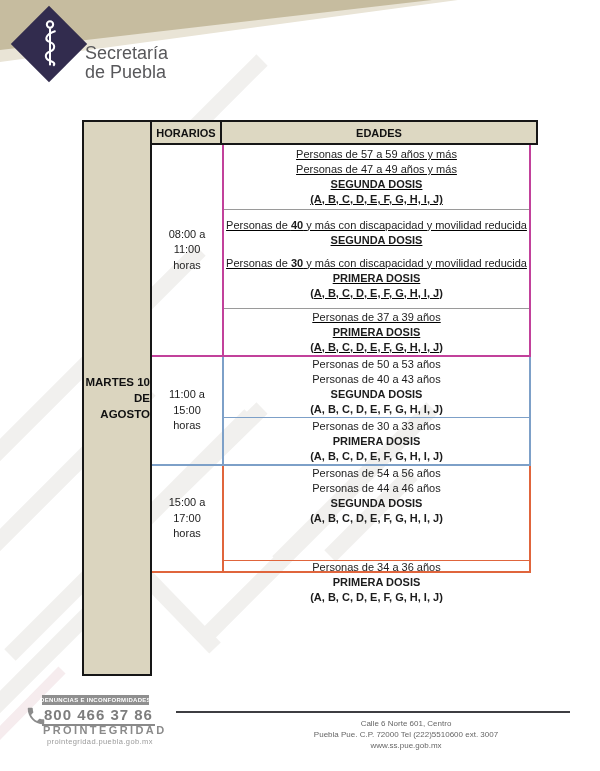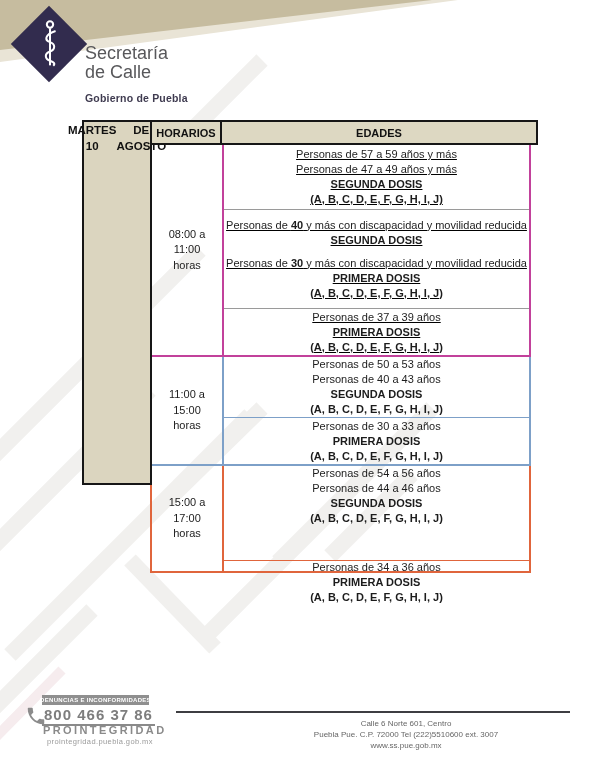--- a/index.html
+++ b/index.html
@@ -11,23 +11,23 @@
   .band{position:absolute;left:0;top:0;z-index:2;}
   
   .diamond{position:absolute;left:22px;top:17px;width:54px;height:54px;background:#322c4e;
            transform:rotate(45deg);z-index:3;}
   .staff{position:absolute;left:37px;top:18px;z-index:4;}
   .brand{position:absolute;left:85px;top:44px;z-index:3;color:#58585b;
          font-size:18px;line-height:19px;font-weight:400;}
   .gov{margin-top:7px;font-size:10.5px;font-weight:bold;color:#3f3b50;letter-spacing:.2px;}
   
   .table{position:absolute;left:82px;top:120px;width:456px;height:453px;z-index:5;}
-  .daycol{position:absolute;left:0;top:0;width:70px;height:365px;background:#dbd5bf;
+  .daycol{position:absolute;left:0;top:0;width:70px;height:556px;background:#dbd5bf;
           border:2px solid #161616;box-sizing:border-box;z-index:40;
-          display:flex;flex-direction:row;justify-content:center;text-align:center;
+          display:flex;flex-direction:column;justify-content:center;text-align:right;
           font-weight:bold;font-size:11.5px;line-height:16px;color:#111;}
   .hcell{position:absolute;top:0;height:25px;background:#ddd8c2;border:2px solid #161616;
          box-sizing:border-box;z-index:45;display:flex;align-items:center;justify-content:center;
          font-weight:bold;font-size:11px;color:#111;}
   #hH{left:68px;width:72px;}
   #hE{left:138px;width:318px;}
   .g{position:absolute;left:68px;width:381px;box-sizing:border-box;border:2px solid;background:transparent;}
   .g1{border-color:#c2419b;top:23px;height:214px;z-index:30;}
   .g2{border-color:#7da0c8;top:235px;height:111px;z-index:20;}
   .g3{border-color:#e0653c;top:344px;height:109px;z-index:10;}
@@ -92,22 +92,21 @@
   <svg class="staff" width="26" height="52" viewBox="0 0 28 54">
     <g stroke="#ffffff" fill="none" stroke-width="2.2">
       <circle cx="14" cy="6" r="3.4"></circle>
       <line x1="14" y1="10" x2="14" y2="50"></line>
       <path d="M20,13 C8,17 8,23 14,25 C20,27 20,33 14,35 C8,37 8,43 14,45 C18,46.5 20,48 17.5,50.5"></path>
     </g>
   </svg>
 
   <div class="brand">
     <div>Secretaría</div>
-    <div>de Calle</div>
-    <div class="gov">Gobierno de Puebla</div>
+    <div>de Puebla</div>
   </div>
 
   <div class="table">
 
     <div class="g g1">
       <div class="time">
         <div>08:00 a</div>
         <div>11:00</div>
         <div>horas</div>
       </div>

